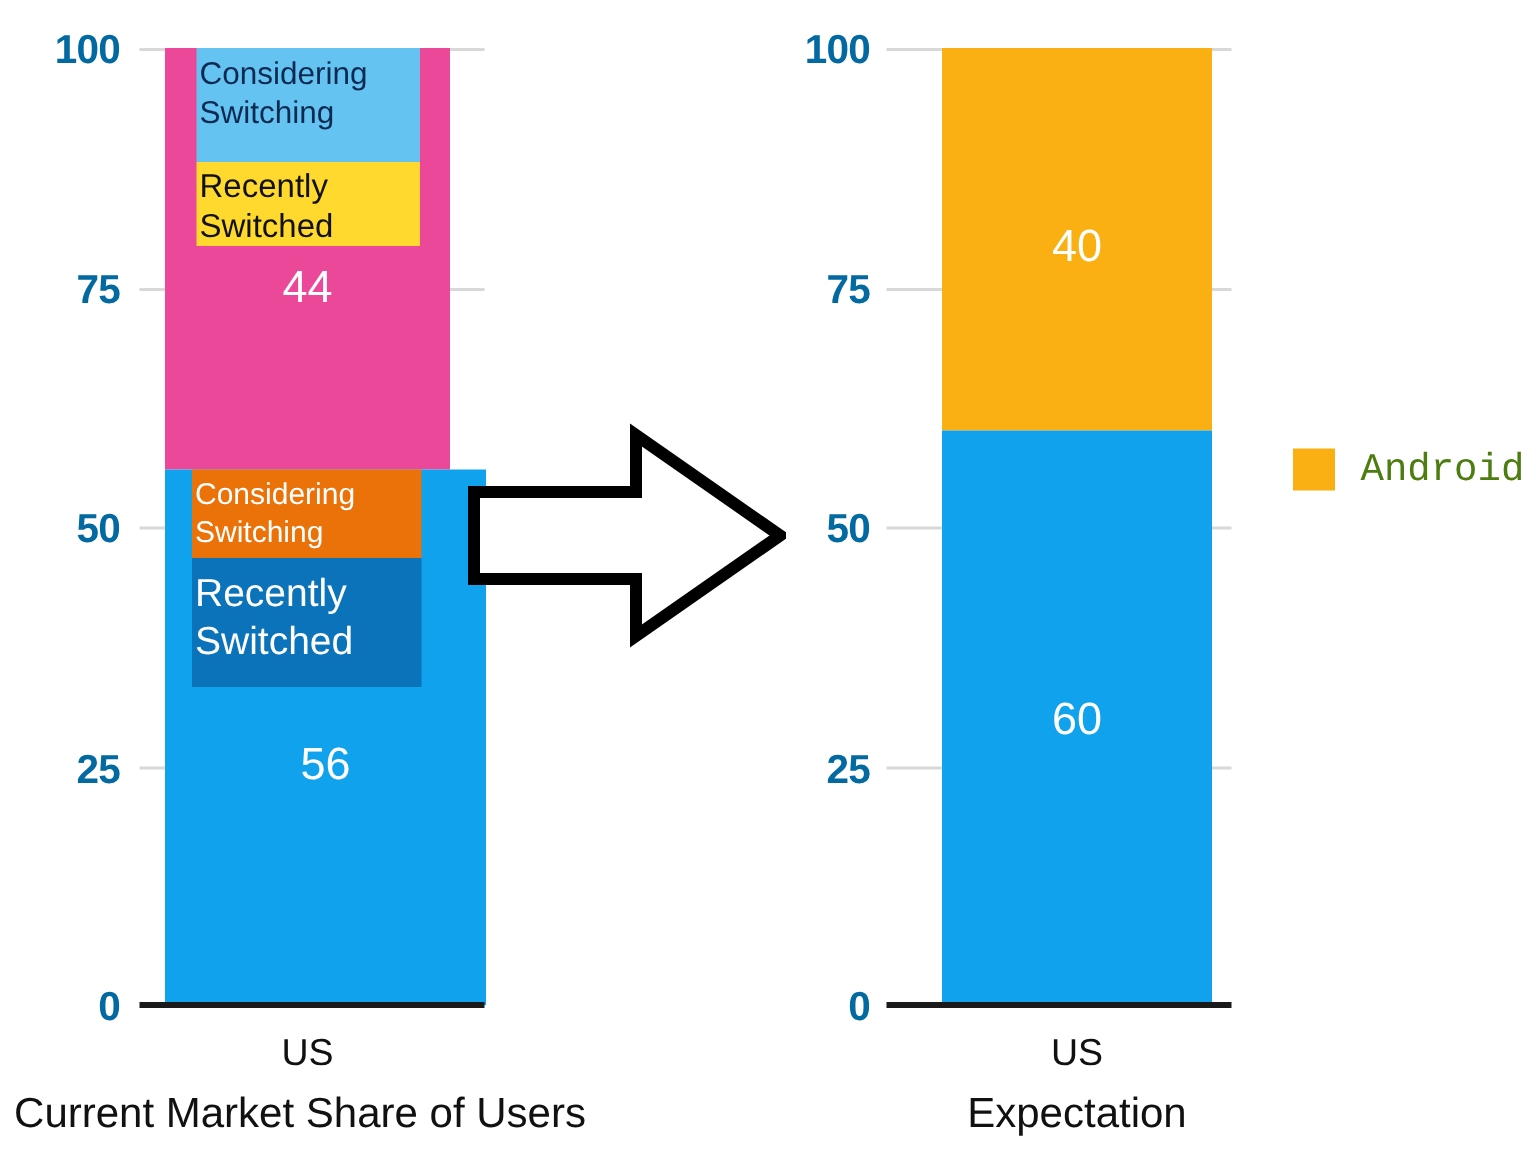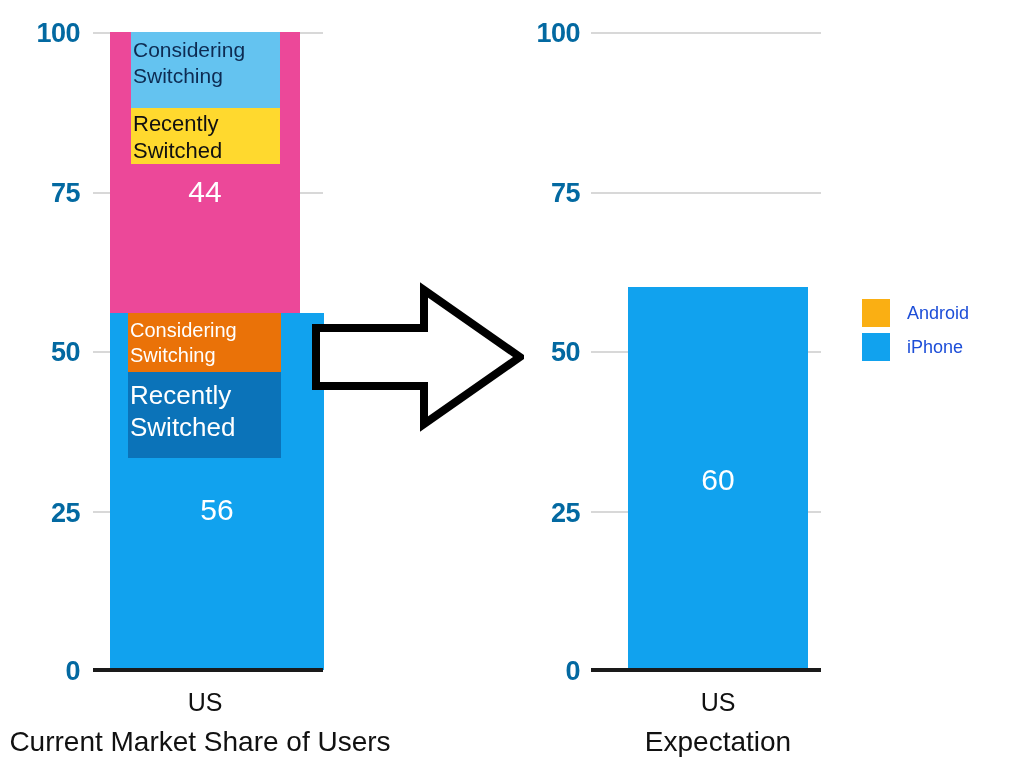--- a/index.html
+++ b/index.html
@@ -149,24 +149,25 @@
     align-items: center;
     height: 34px;
   }
   .legend-swatch {
     width: 28px;
     height: 28px;
     flex: 0 0 28px;
   }
   .legend-text {
     margin-left: 17px;
-    font-size: 18px;
+    font-size: 26px;
     line-height: 27px;
-    color: #1d4ed8;
-    white-space: nowrap;
+    color: #4d7c0f;
+    white-space: nowrap;
+    font-family: Liberation Mono, monospace;
   }
 </style>
 </head>
 <body>
 
 <div class="stage">
 
   <div class="abs" style="left:0;top:0;width:470px;height:780px;">
 
     <div class="tick-label" style="left:10px;top:20px;width:70px;">100</div>
@@ -227,36 +228,35 @@
     <div class="tick-label" style="left:10px;top:180px;width:70px;">75</div>
     <div class="tick-label" style="left:10px;top:339px;width:70px;">50</div>
     <div class="tick-label" style="left:10px;top:500px;width:70px;">25</div>
     <div class="tick-label" style="left:10px;top:658px;width:70px;">0</div>
 
     <div class="gridline" style="left:91px;top:32px;width:230px;"></div>
     <div class="gridline" style="left:91px;top:192px;width:230px;"></div>
     <div class="gridline" style="left:91px;top:351px;width:230px;"></div>
     <div class="gridline" style="left:91px;top:511px;width:230px;"></div>
 
+    <div class="bar-seg" style="left:128px;top:32px;width:180px;height:255px;background:#FAAF13;">
+      <div class="seg-value" style="top:118px;">40</div>
+    </div>
 
     <div class="bar-seg" style="left:128px;top:287px;width:180px;height:383px;background:#11A2EE;">
       <div class="seg-value" style="top:178px;">60</div>
     </div>
 
     <div class="baseline" style="left:91px;top:668px;width:230px;"></div>
 
     <div class="cat-label" style="left:128px;top:690px;width:180px;">US</div>
 
     <div class="chart-caption" style="left:58px;top:727px;width:320px;">Expectation</div>
   </div>
 
   <div class="legend">
     <div class="legend-row">
       <div class="legend-swatch" style="background:#FAAF13;"></div>
       <div class="legend-text">Android</div>
     </div>
-    <div class="legend-row">
-      <div class="legend-swatch" style="background:#11A2EE;"></div>
-      <div class="legend-text">iPhone</div>
-    </div>
   </div>
 
 </div>
 
 </body></html>

